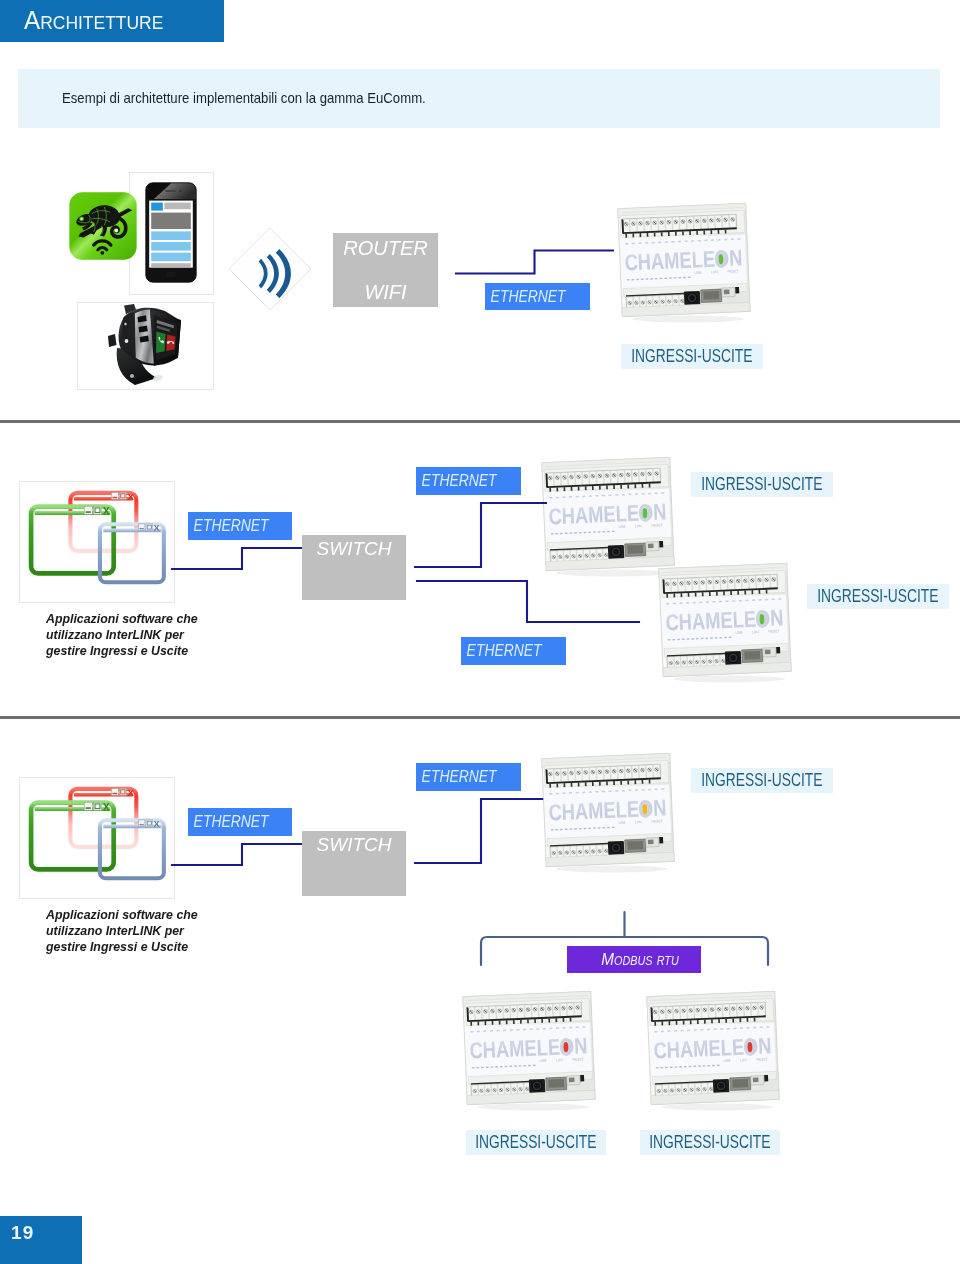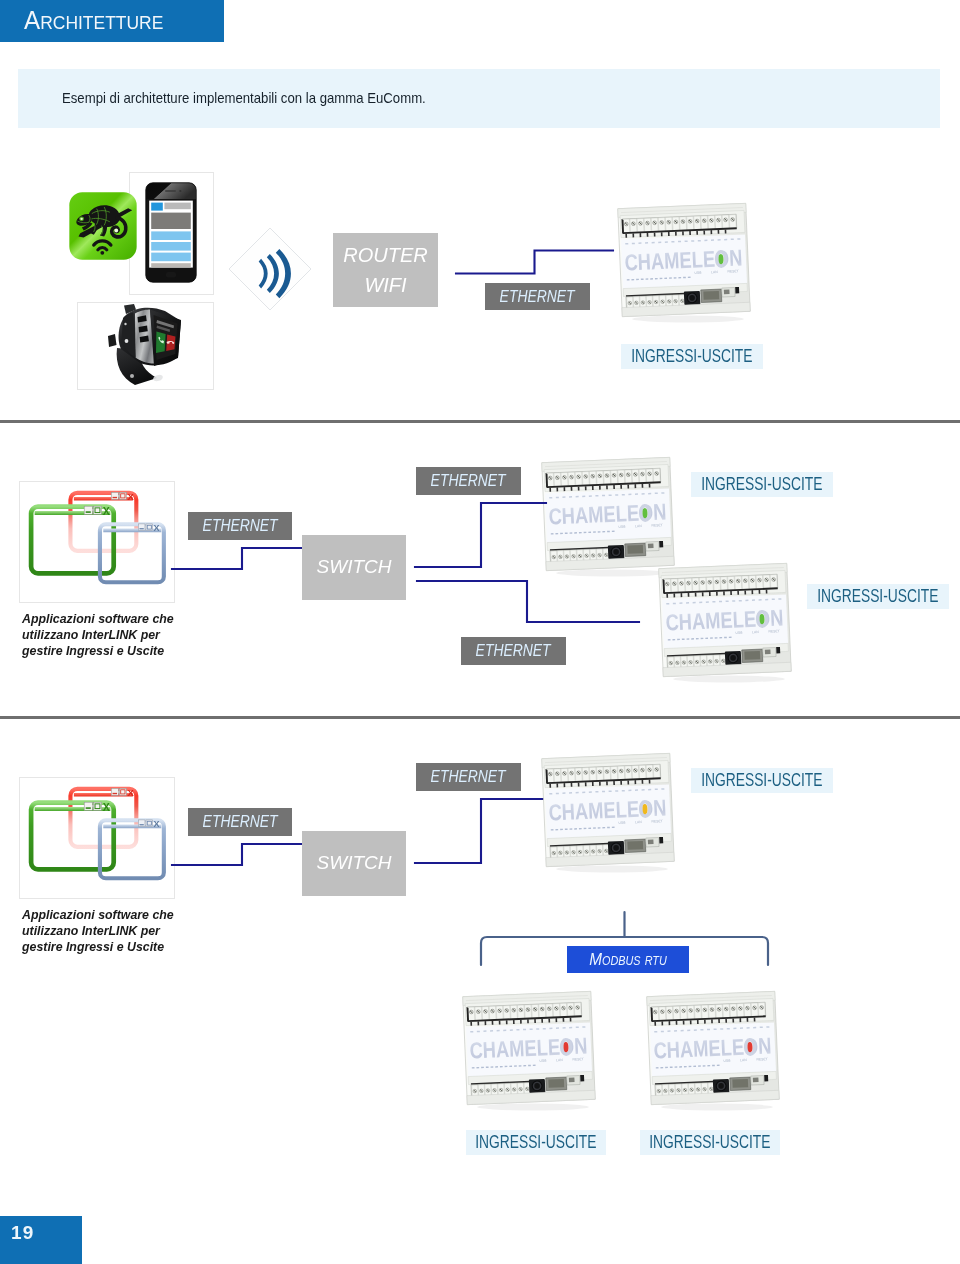--- a/index.html
+++ b/index.html
@@ -3,34 +3,34 @@
 <meta charset="utf-8">
 <style>
   html,body{margin:0;padding:0;}
   body{width:960px;height:1264px;background:#fff;font-family:"Liberation Sans",sans-serif;overflow:hidden;position:relative;}
   .abs{position:absolute;}
   #header-bar{left:0;top:0;width:224px;height:42px;background:#0f6fb4;}
   #header-title{left:24px;top:6px;color:#f2f7fb;font-size:25px;font-variant:small-caps;transform:scaleX(.97);transform-origin:left top;white-space:nowrap;}
   #intro-box{left:18px;top:69px;width:922px;height:59px;background:#e8f4fb;}
   #intro-text{left:62px;top:89px;font-size:15px;color:#16212b;white-space:nowrap;transform:scaleX(.878);transform-origin:left top;}
   .divider{left:0;width:960px;height:3px;background:#6f6f6f;}
-  .badge-eth{background:#737373;display:flex;align-items:center;justify-content:center;}
+  .badge-eth{background:#3b82f6;display:flex;align-items:center;justify-content:flex-start;}
   .badge-eth>span{color:#dcefff;font-style:italic;font-size:16px;white-space:nowrap;transform:scaleX(.87);display:inline-block;}
   .badge-io{background:#e8f4fb;display:flex;align-items:center;justify-content:center;}
   .badge-io>span{color:#1c5f82;font-size:17.5px;white-space:nowrap;transform:scaleX(.79);display:inline-block;}
-  .badge-modbus{background:#1d4ed8;display:flex;align-items:center;justify-content:center;}
+  .badge-modbus{background:#6d28d9;display:flex;align-items:center;justify-content:center;padding-left:12px;}
   .badge-modbus>span{color:#ecf5ff;font-style:italic;font-size:17px;font-variant:small-caps;white-space:nowrap;transform:scaleX(.9);display:inline-block;}
-  .gray-box{background:#bfbfbf;color:#fff;font-style:italic;display:flex;flex-direction:column;align-items:center;justify-content:center;line-height:1.5;white-space:nowrap;}
+  .gray-box{background:#bfbfbf;color:#fff;font-style:italic;display:flex;flex-direction:column;align-items:center;justify-content:space-between;line-height:1.5;white-space:nowrap;}
   .dev{position:absolute;filter:blur(0.25px);}
   .cw{font-family:"Liberation Sans",sans-serif;font-size:23px;font-weight:bold;fill:url(#cwg);}
   .cs{font-family:"Liberation Sans",sans-serif;font-size:3.4px;fill:#a7b3c6;}
   .led-green{--led:#62bf3e;}
   .led-red{--led:#e23b32;}
   .led-amber{--led:#f0b81e;}
-  .cap{position:absolute;font-style:italic;font-weight:bold;font-size:13px;color:#1a1a1a;line-height:15.8px;white-space:nowrap;}
+  .cap{position:absolute;font-style:italic;font-weight:bold;font-size:13px;color:#1a1a1a;line-height:15.8px;white-space:nowrap;margin-left:24px;}
   .cap>span{display:block;transform:scaleX(.95);transform-origin:left top;}
   #footer-box{left:0;top:1216px;width:82px;height:48px;background:#0f6fb4;}
   #footer-num{left:11px;top:1222px;font-size:19px;font-weight:bold;color:#eef6fb;letter-spacing:1.2px;}
   #footer-site{left:11px;top:1280px;font-size:15px;color:#eef6fb;}
 </style>
 </head>
 <body>
 
 <svg width="0" height="0" style="position:absolute" aria-hidden="true">
  <defs>

